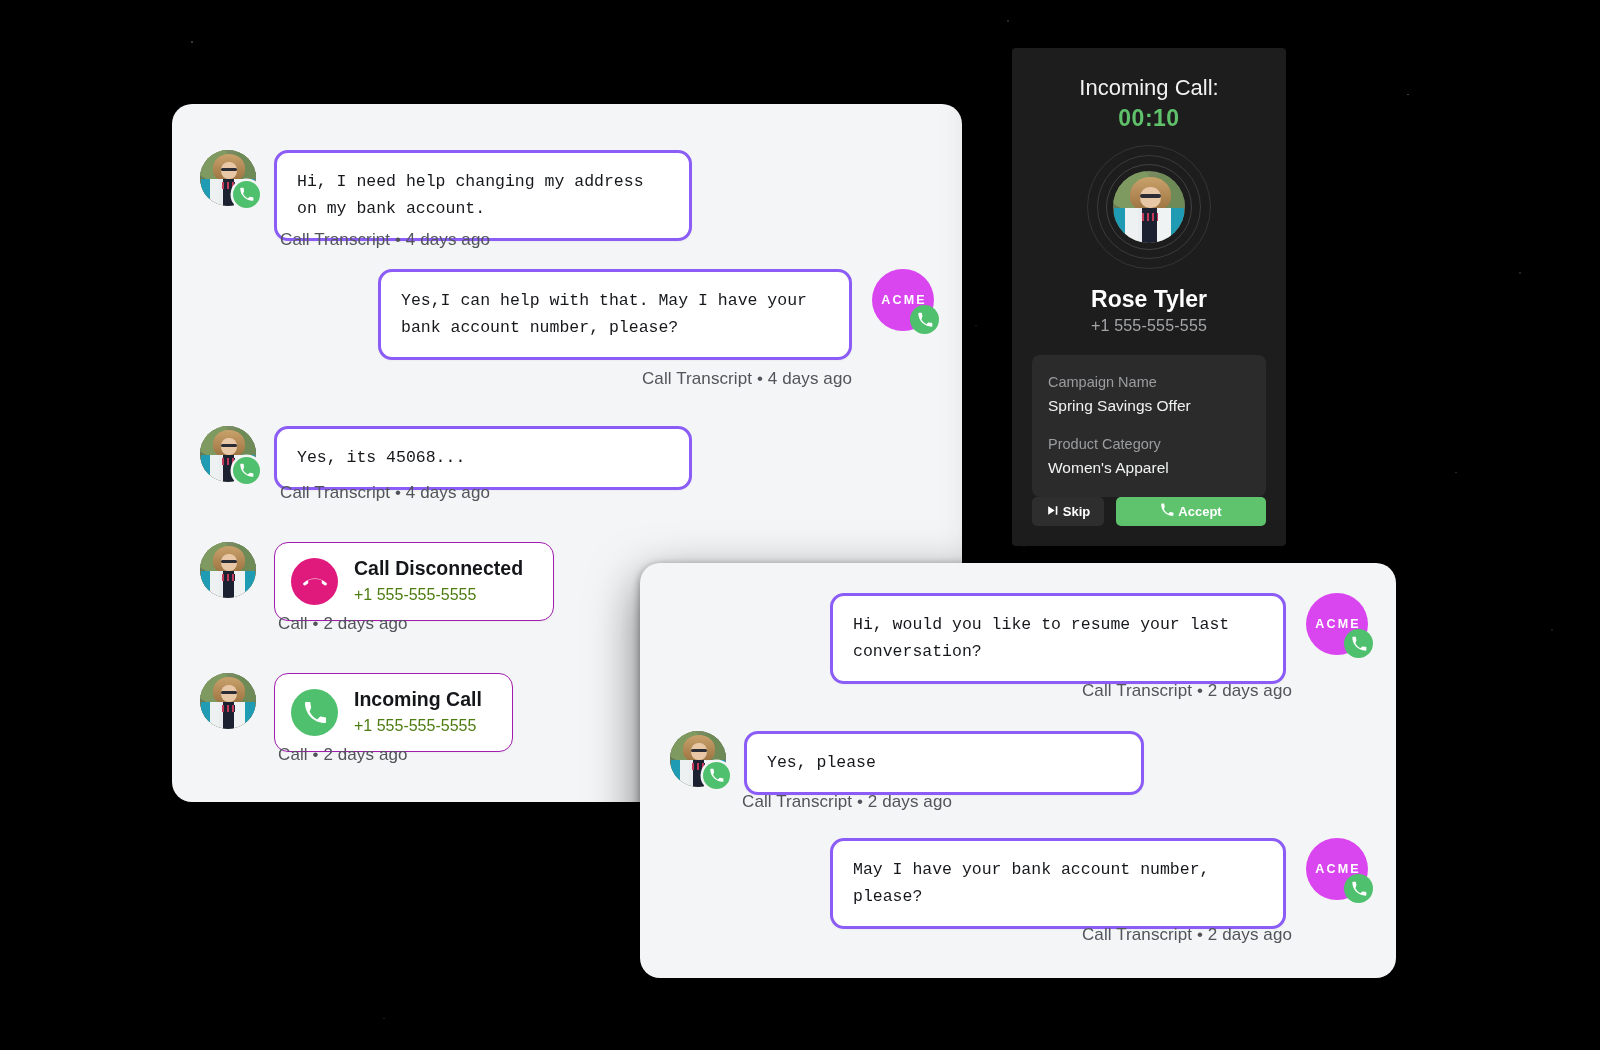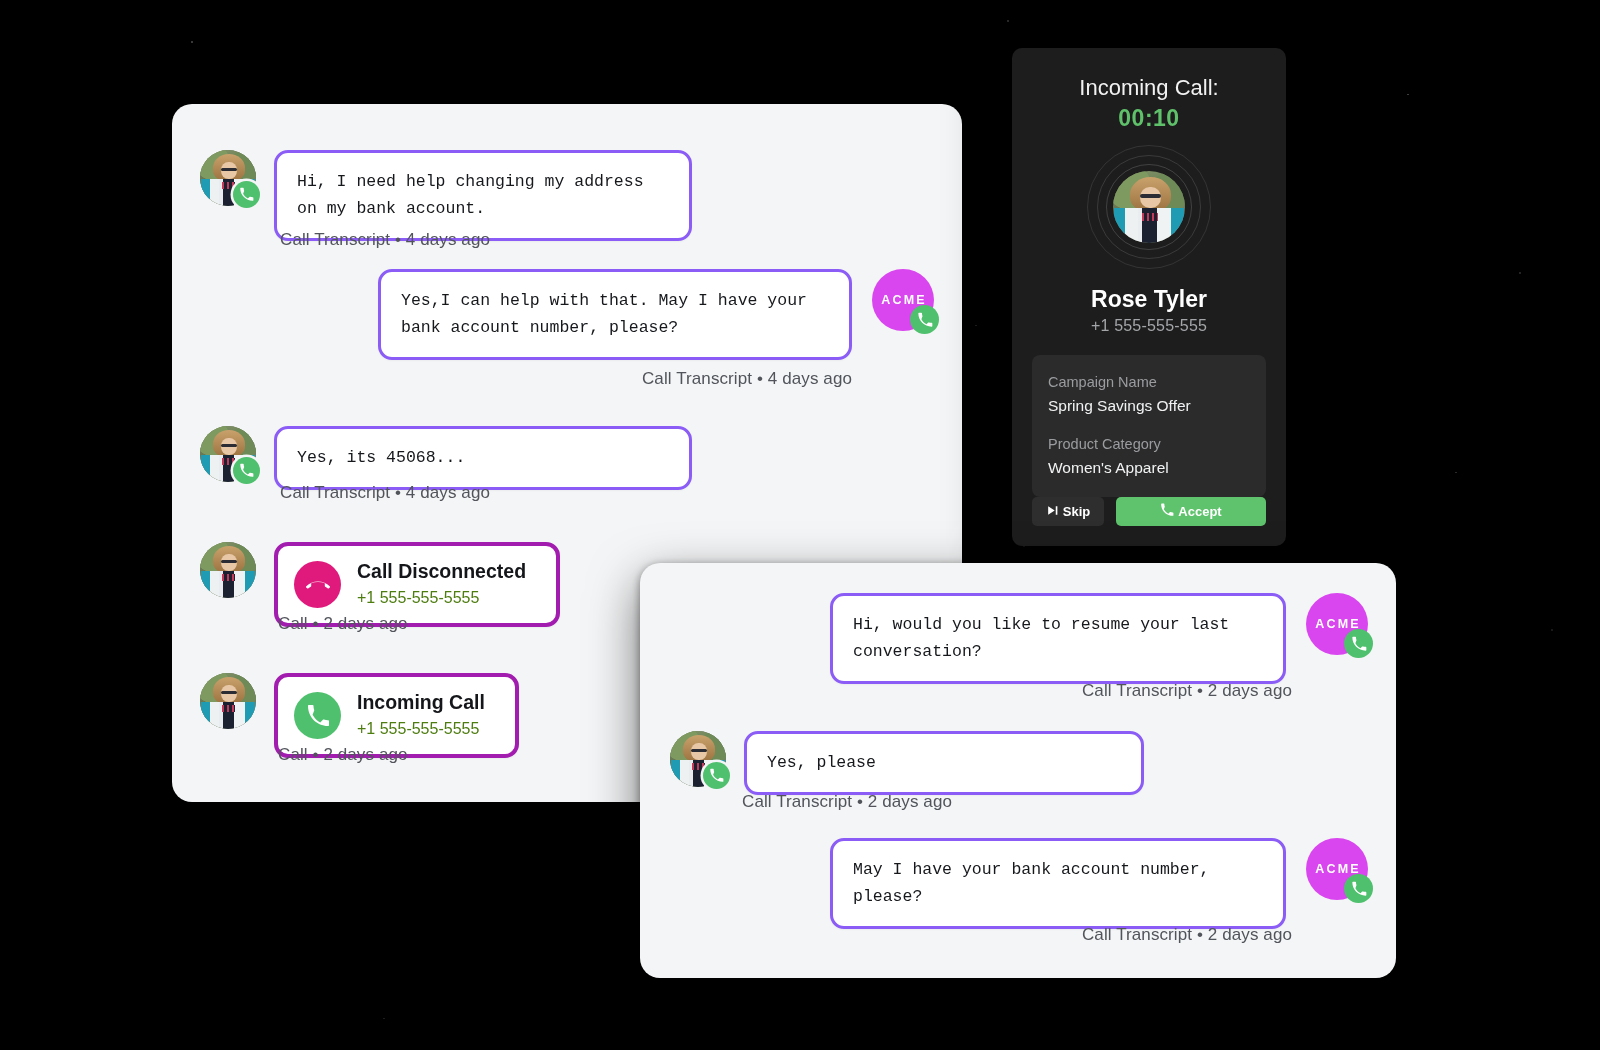--- a/index.html
+++ b/index.html
@@ -131,21 +131,21 @@
     font-weight: 700;
     letter-spacing: 2.2px;
     padding-left: 2px;
   }
   .acme .badge-phone { right: -5px; bottom: -3px; width: 29px; height: 29px; box-shadow: none; }
   .acme .badge-phone svg { width: 16px; height: 16px; }
 
   
   .event-card {
     background: #ffffff;
-    border: 4px solid #a21caf;
+    border: 1px solid #a21caf;
     border-radius: 14px;
     padding: 13px 30px 13px 16px;
     display: flex;
     align-items: center;
     gap: 16px;
     box-shadow: 0 1px 2px rgba(16,24,40,.04);
   }
   .event-icon {
     width: 47px; height: 47px; border-radius: 50%;
     display: flex; align-items: center; justify-content: center;
@@ -156,21 +156,21 @@
   .event-icon.incoming { background: #4fc06d; }
   .event-title { font-size: 19.5px; font-weight: 700; color: #14161a; line-height: 25px; }
   .event-sub { font-size: 16px; color: #4d7c0f; line-height: 25px; margin-top: 1px; }
 
   
   #call-panel {
     position: absolute;
     left: 1012px; top: 48px;
     width: 274px; height: 498px;
     background: #1d1d1d;
-    border-radius: 10px;
+    border-radius: 4px;
     z-index: 4;
     box-shadow: 0 22px 60px rgba(0,0,0,.9);
     padding: 26px 20px 20px 20px;
     display: flex;
     flex-direction: column;
     align-items: center;
   }
   #call-panel .cp-title { color: #f2f2f2; font-size: 22px; font-weight: 400; line-height: 28px; }
   #call-panel .cp-timer { color: #5fc16a; font-size: 23px; font-weight: 700; margin-top: 3px; letter-spacing: .5px; }
 

